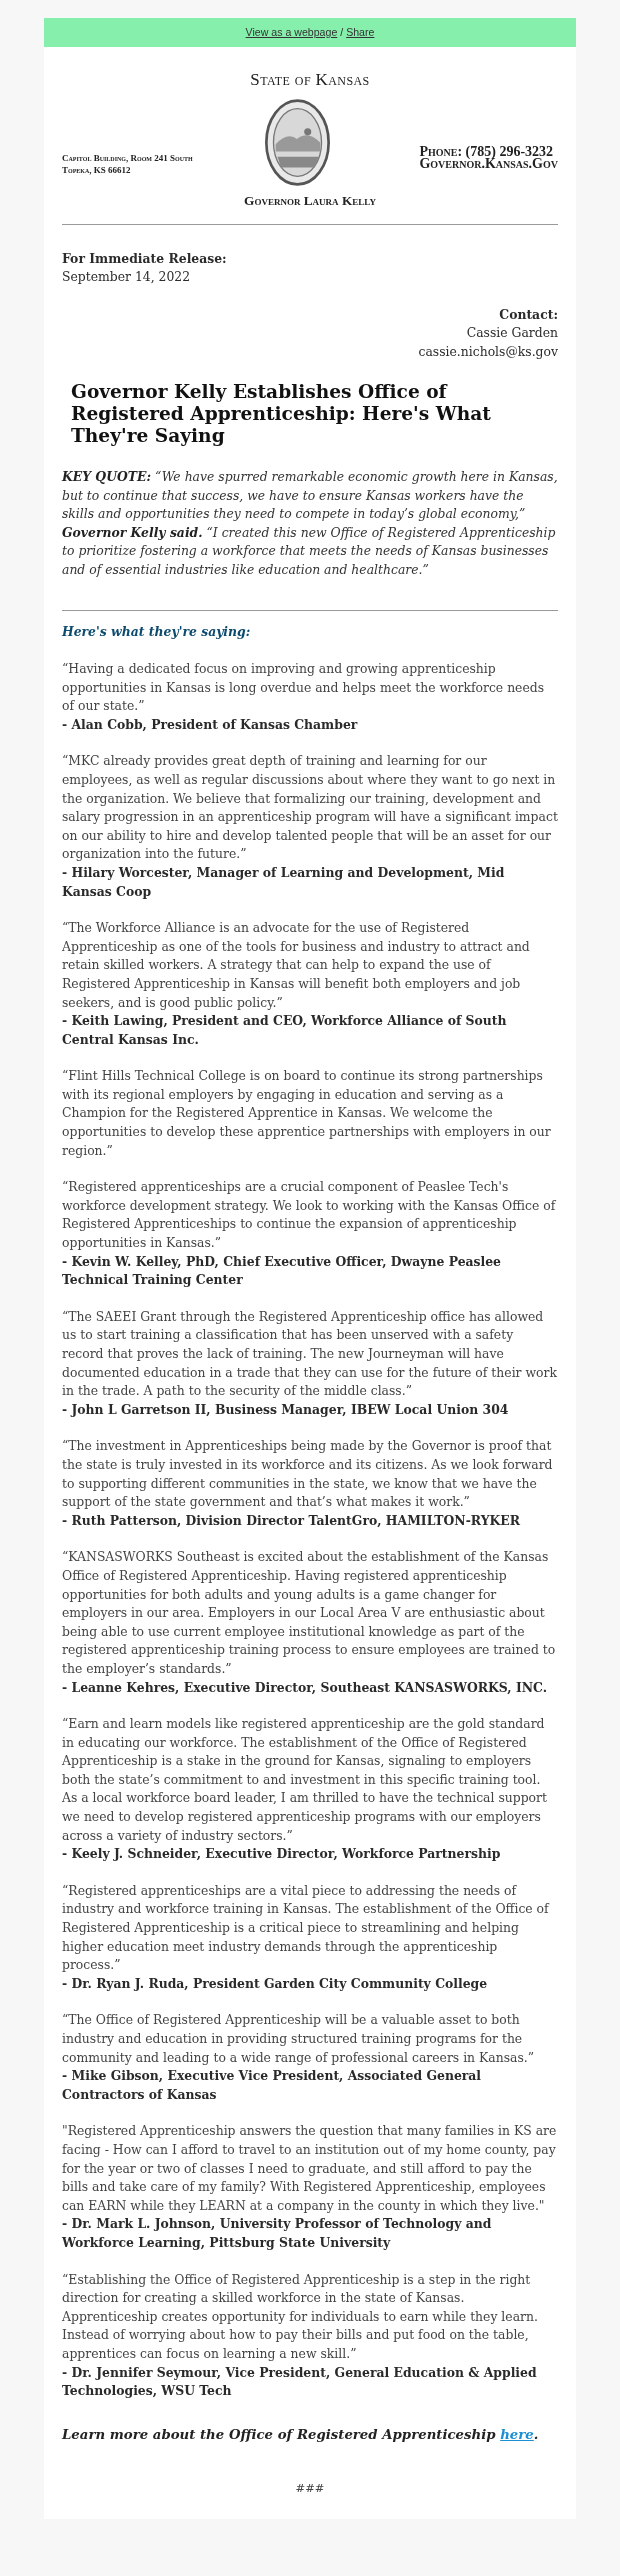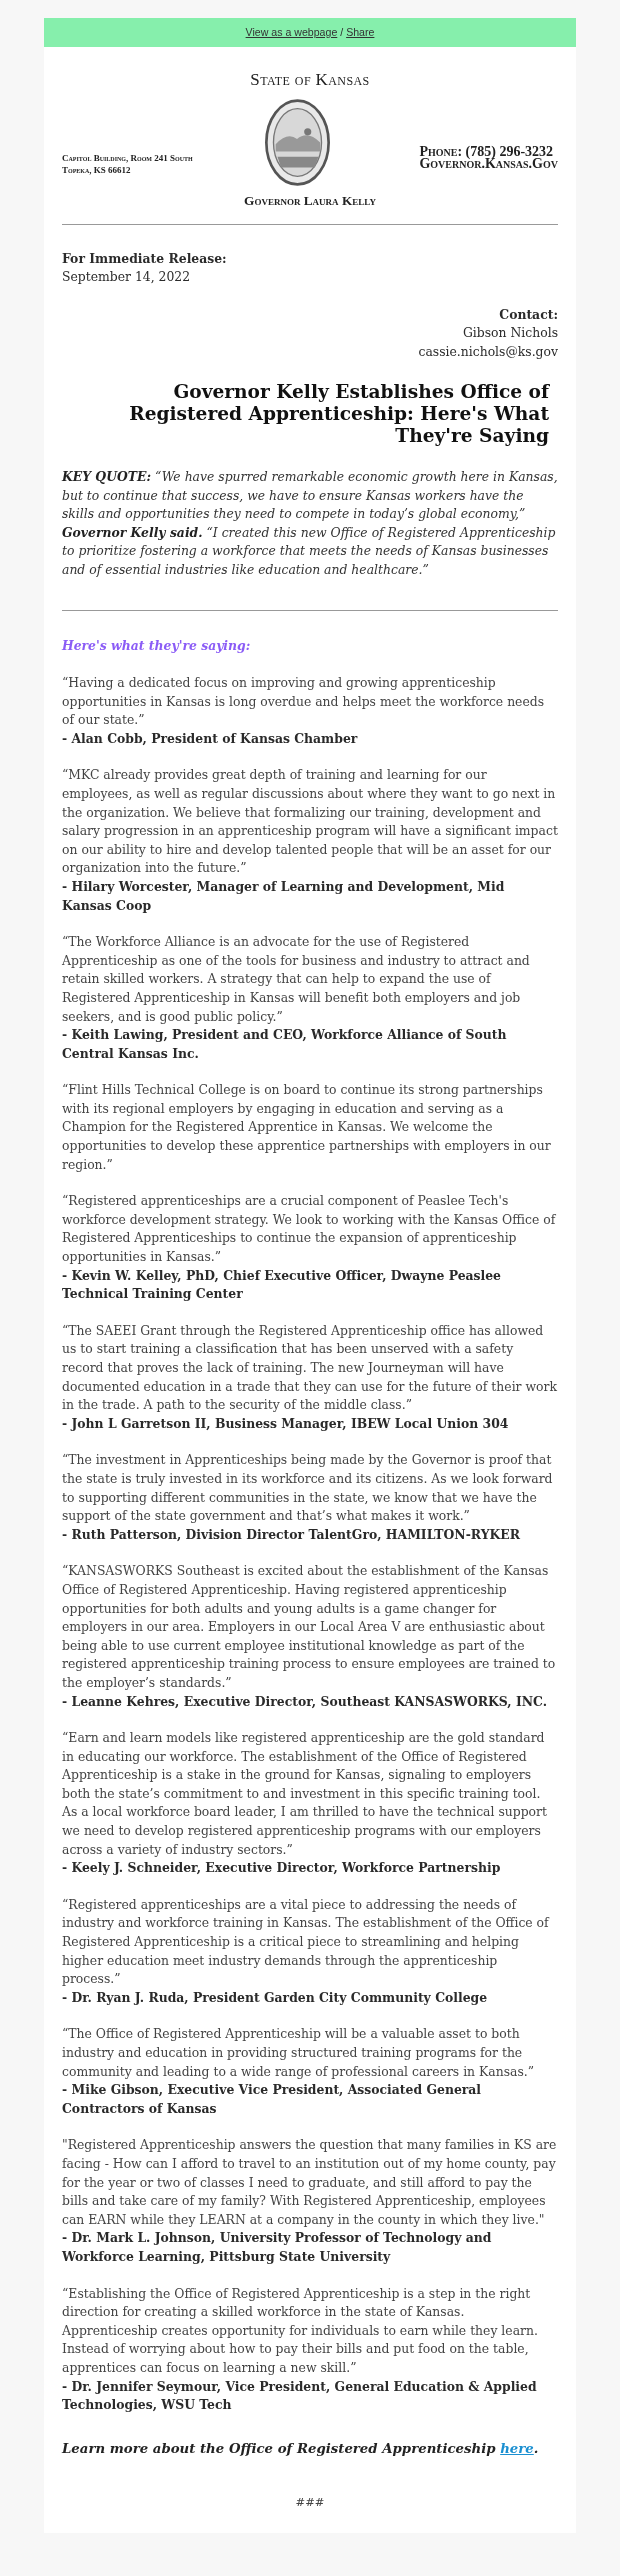--- a/index.html
+++ b/index.html
@@ -11,25 +11,25 @@
   .lh-title { position:absolute; top:23px; left:0; width:532px; text-align:center; font-weight:normal; font-variant:small-caps; font-size:17px; letter-spacing:0.4px; }
   .lh-seal { position:absolute; top:51px; left:221px; width:65px; height:89px; }
   .lh-gov { position:absolute; top:146px; left:0; width:532px; text-align:center; font-weight:bold; font-variant:small-caps; font-size:13.3px; }
   .lh-left { position:absolute; top:105px; left:18px; font-weight:bold; font-variant:small-caps; font-size:9px; line-height:12.4px; }
   .lh-right { position:absolute; top:99px; right:18px; text-align:left; font-weight:bold; font-variant:small-caps; font-size:14px; line-height:12.4px; }
   .hr { margin:0 18px; height:0.9px; background:#999; border:none; }
   .body { padding:0 18px; font-size:12.4px; line-height:18.6px; }
   .release { margin-top:25px; }
   .label-bold { font-weight:bold; }
   .contact { margin-top:18.6px;text-align:right; }
-  .headline { text-align:right; font-weight:bold; font-size:18.6px; line-height:22px; color:#111; margin:19.5px 9px 21px 9px; }
+  .headline { text-align:left; font-weight:bold; font-size:18.6px; line-height:22px; color:#111; margin:19.5px 9px 21px 9px; }
   .keyquote { font-style:italic; color:#333; font-size:12.4px; line-height:18.6px; }
   .keyquote b { color:#222; }
   .hr2 { margin:30px 0 0 0; height:0.9px; background:#999; }
-  .saying { font-weight:bold; font-style:italic; margin-top:27px; color:#8b5cf6; }
+  .saying { font-weight:bold; font-style:italic; margin-top:13px; color:#0c4a6e; }
   .quote { margin-top:18px; color:#444; font-size:12.4px; line-height:18.6px; }
   .quote .attr { font-weight:bold; color:#2a2a2a; }
   .learn { margin-top:25px; font-weight:bold; font-style:italic; font-size:13.3px; color:#222; }
   .learn a { color:#1a8fd1; text-decoration:underline; }
   .hashes { text-align:center; margin-top:35px; font-size:11.5px; color:#444; }
 </style>
 </head>
 <body>
 
 <div class="topbar">
@@ -60,21 +60,21 @@
   </div>
   <div class="hr"></div>
 
   <div class="body">
     <div class="release">
       <div class="label-bold">For Immediate Release:</div>
       <div>September 14, 2022</div>
     </div>
     <div class="contact">
       <div class="label-bold">Contact:</div>
-      <div>Gibson Nichols</div>
+      <div>Cassie Garden</div>
       <div>cassie.nichols@ks.gov</div>
     </div>
 
     <div class="headline">Governor Kelly Establishes Office of Registered Apprenticeship: Here's What They're Saying</div>
 
     <div class="keyquote"><b>KEY QUOTE:</b><span> “We have spurred remarkable economic growth here in Kansas, but to continue that success, we have to ensure Kansas workers have the skills and opportunities they need to compete in today’s global economy,” </span><b>Governor Kelly said.</b><span> “I created this new Office of Registered Apprenticeship to prioritize fostering a workforce that meets the needs of Kansas businesses and of essential industries like education and healthcare.”</span></div>
 
     <div class="hr2"></div>
 
     <div class="saying">Here's what they're saying:</div>

